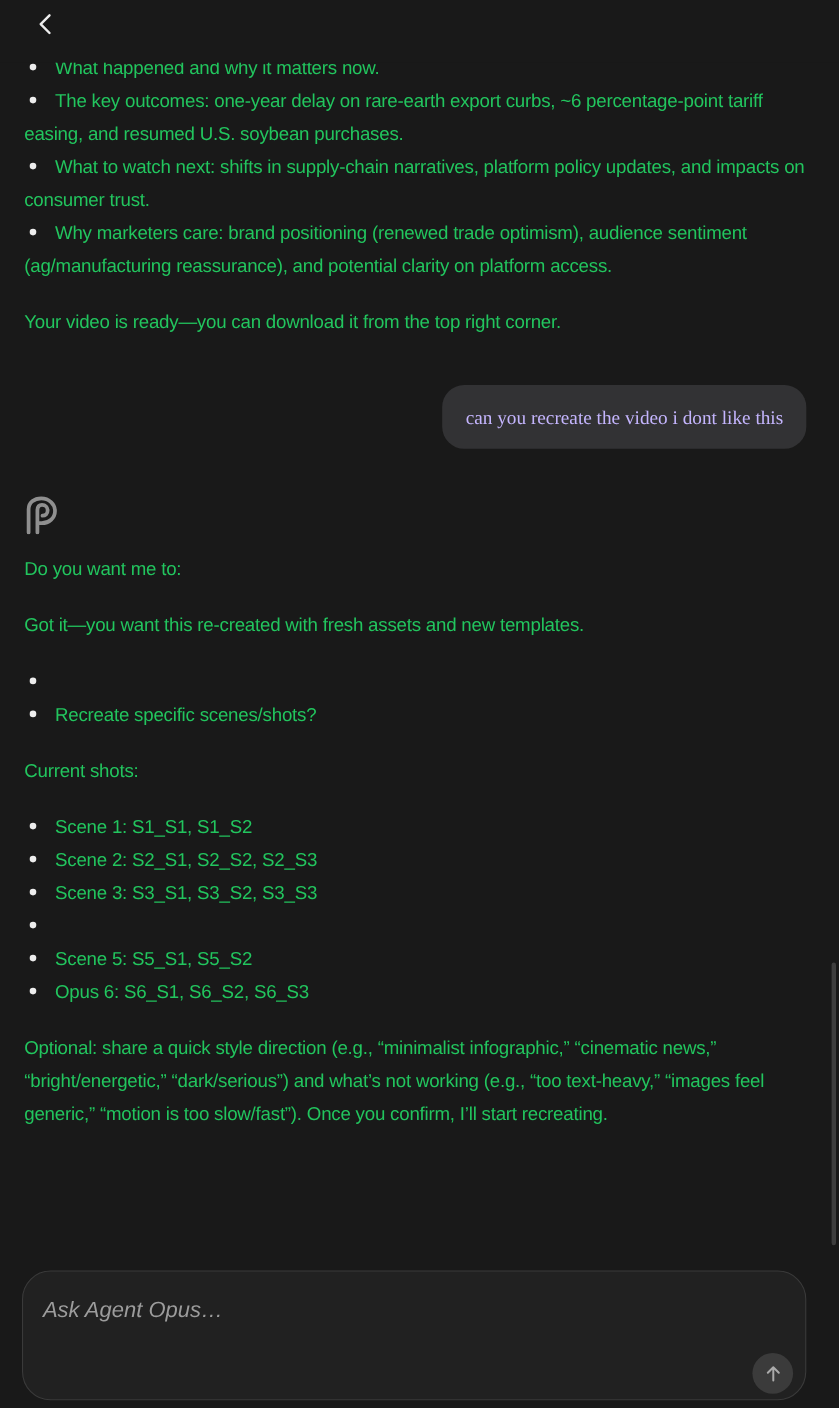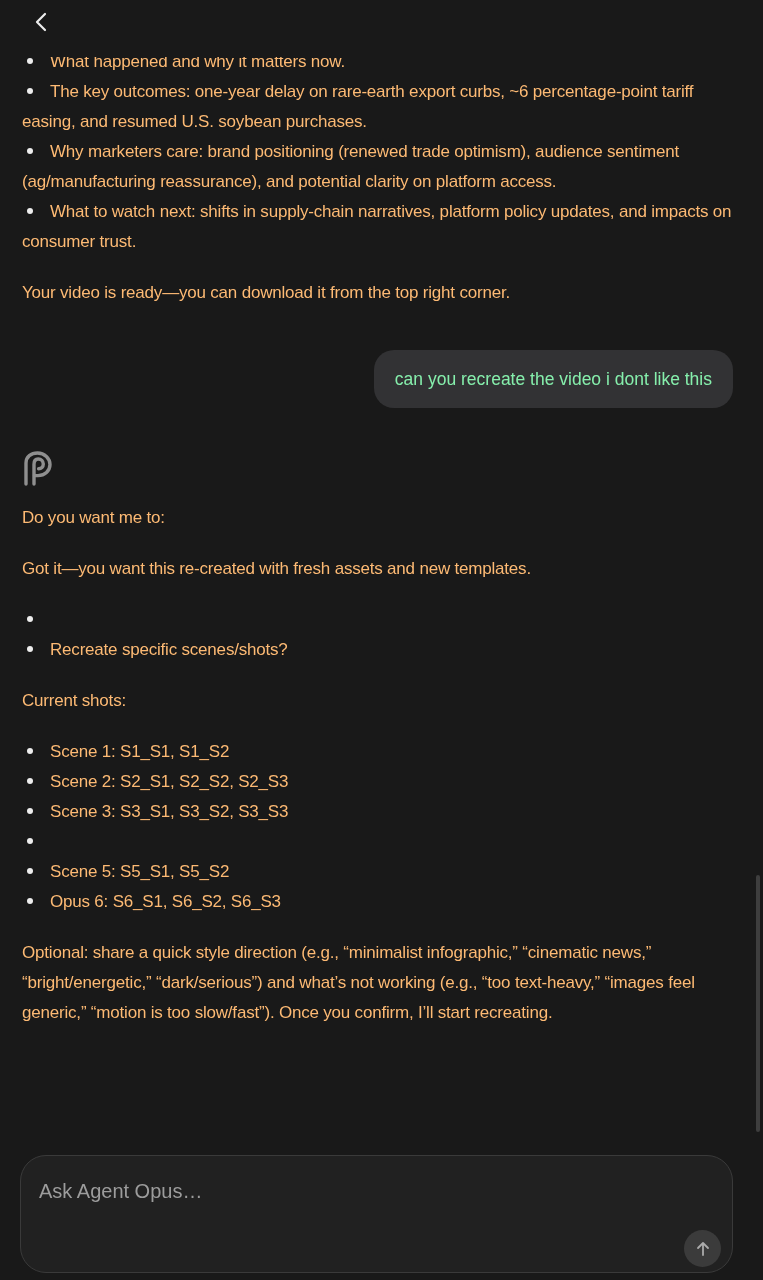--- a/index.html
+++ b/index.html
@@ -13,75 +13,75 @@
   .header{
     position:absolute;top:0;left:0;right:0;height:57px;
     background:#191919;z-index:5;
   }
   .back-btn{
     position:absolute;left:28px;top:8px;width:28px;height:28px;
     background:none;border:none;padding:0;cursor:pointer;
   }
   
   .chat{position:absolute;left:0;top:0;right:0;bottom:0;overflow:hidden;}
-  .msg-block{position:absolute;left:22px;width:719px;font-size:17px;line-height:30px;letter-spacing:-0.2px;color:#fdba74;}
+  .msg-block{position:absolute;left:22px;width:719px;font-size:17px;line-height:30px;letter-spacing:-0.2px;color:#22c55e;}
   .msg1{top:47px;}
   .msg2{top:503px;}
   .msg-block p{margin:0 0 21px 0;}
   .msg-block p:last-child{margin-bottom:0;}
   .blist{margin:0 0 21px 0;}
   .bullet-para{margin:0;}
   .dot{
     display:inline-block;width:6px;height:6px;border-radius:50%;
     background:#ededed;margin:0 17px 3px 5px;vertical-align:middle;
   }
   .user-bubble{
     position:absolute;top:350px;right:30px;height:58px;line-height:58px;
     padding:0 21px;border-radius:20px;background:#323234;
-    font-size:17.5px;letter-spacing:0;color:#86efac;white-space:nowrap;
+    font-size:17.5px;letter-spacing:0;color:#c4b5fd;white-space:nowrap;font-family:Liberation Serif, serif;
   }
   .avatar{position:absolute;left:21px;top:450px;width:34px;height:36px;}
   
   .scroll-thumb{
     position:absolute;right:3px;top:875px;width:4px;height:257px;
     border-radius:2px;background:#3e3e3e;z-index:6;
   }
   
   .composer{
     position:absolute;left:20px;top:1155px;width:713px;height:118px;
     box-sizing:border-box;border:1px solid #3a3a3a;border-radius:26px;
     background:#212121;z-index:4;
   }
   .composer textarea{
     display:block;width:100%;height:70px;box-sizing:border-box;
     background:transparent;border:none;outline:none;resize:none;
     padding:22px 60px 0 18px;
     font-family:"Liberation Sans",sans-serif;font-size:20px;line-height:26px;
-    color:#ececec;caret-color:#ececec;
+    color:#ececec;caret-color:#ececec;font-style:italic;
   }
   .composer textarea::placeholder{color:#9c9c9c;opacity:1;}
   .send-btn{
     position:absolute;right:11px;bottom:5px;width:37px;height:37px;
     border-radius:50%;background:#3b3b3b;border:none;cursor:pointer;
     display:flex;align-items:center;justify-content:center;padding:0;
   }
 </style>
 </head>
 <body>
 
 <div class="screen">
 
   <div class="chat">
 
     <div class="msg-block msg1">
       <div class="blist">
           <div class="bullet-para"><span class="dot"></span><span>What happened and why it matters now.</span></div>
           <div class="bullet-para"><span class="dot"></span><span>The key outcomes: one-year delay on rare-earth export curbs, ~6 percentage-point tariff easing, and resumed U.S. soybean purchases.</span></div>
+          <div class="bullet-para"><span class="dot"></span><span>What to watch next: shifts in supply-chain narratives, platform policy updates, and impacts on consumer trust.</span></div>
           <div class="bullet-para"><span class="dot"></span><span>Why marketers care: brand positioning (renewed trade optimism), audience sentiment (ag/manufacturing reassurance), and potential clarity on platform access.</span></div>
-          <div class="bullet-para"><span class="dot"></span><span>What to watch next: shifts in supply-chain narratives, platform policy updates, and impacts on consumer trust.</span></div>
         </div>
       <p>Your video is ready—you can download it from the top right corner.</p>
     </div>
 
     <div class="user-bubble">
       <span>can you recreate the video i dont like this</span>
     </div>
 
     <div class="avatar">
       <svg width="34" height="36" viewBox="0 0 34 36" fill="none">

